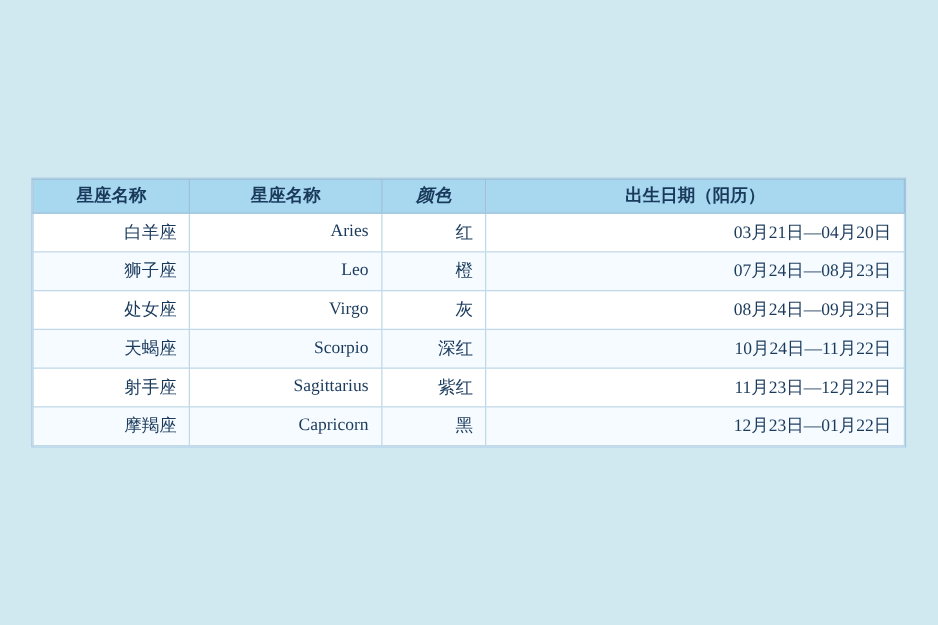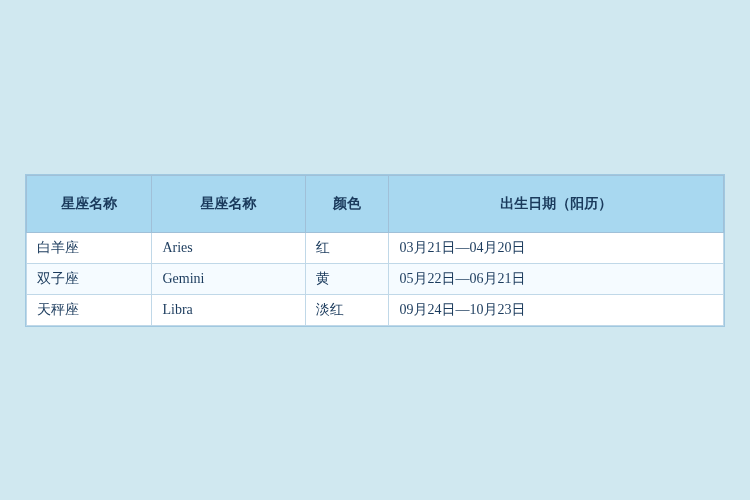--- a/index.html
+++ b/index.html
@@ -28,47 +28,47 @@
     table {
       width: 100%;
       border-collapse: collapse;
     }
 
     thead tr {
       background-color: #a8d8f0;
     }
 
     thead th {
-      padding: 19px 10px;
+      padding: 4px 10px;
       border: 1px solid #a0c0d8;
       text-align: center;
       font-weight: bold;
       color: #1a3a5c;
       font-size: 14px;
     }
 
     tbody tr {
       background-color: #ffffff;
     }
 
     tbody tr:nth-child(even) {
       background-color: #f5fbff;
     }
 
     tbody td {
       padding: 6px 10px;
       border: 1px solid #c0d8e8;
-      text-align: left;
+      text-align: right;
       color: #1a3a5c;
       font-size: 14px;
     }
 
     .col-chinese { width: 18%; }
     .col-english { width: 22%; }
-    .col-color   { width: 12%; }
+    .col-color   { width: 12%; font-style: italic; }
     .col-date    { width: 48%; }
   </style>
 </head>
 <body>
 
 <div class="table-container">
   <table>
     <thead>
       <tr>
         <th class="col-chinese">星座名称</th>
@@ -78,26 +78,44 @@
       </tr>
     </thead>
     <tbody id="table-body">
     <tr>
           <td>白羊座</td>
           <td>Aries</td>
           <td>红</td>
           <td>03月21日—04月20日</td>
         </tr>
         <tr>
-          <td>双子座</td>
-          <td>Gemini</td>
-          <td>黄</td>
-          <td>05月22日—06月21日</td>
+          <td>狮子座</td>
+          <td>Leo</td>
+          <td>橙</td>
+          <td>07月24日—08月23日</td>
         </tr>
         <tr>
-          <td>天秤座</td>
-          <td>Libra</td>
-          <td>淡红</td>
-          <td>09月24日—10月23日</td>
+          <td>处女座</td>
+          <td>Virgo</td>
+          <td>灰</td>
+          <td>08月24日—09月23日</td>
+        </tr>
+        <tr>
+          <td>天蝎座</td>
+          <td>Scorpio</td>
+          <td>深红</td>
+          <td>10月24日—11月22日</td>
+        </tr>
+        <tr>
+          <td>射手座</td>
+          <td>Sagittarius</td>
+          <td>紫红</td>
+          <td>11月23日—12月22日</td>
+        </tr>
+        <tr>
+          <td>摩羯座</td>
+          <td>Capricorn</td>
+          <td>黑</td>
+          <td>12月23日—01月22日</td>
         </tr>
       </tbody>
   </table>
 </div>
 
 </body></html>

